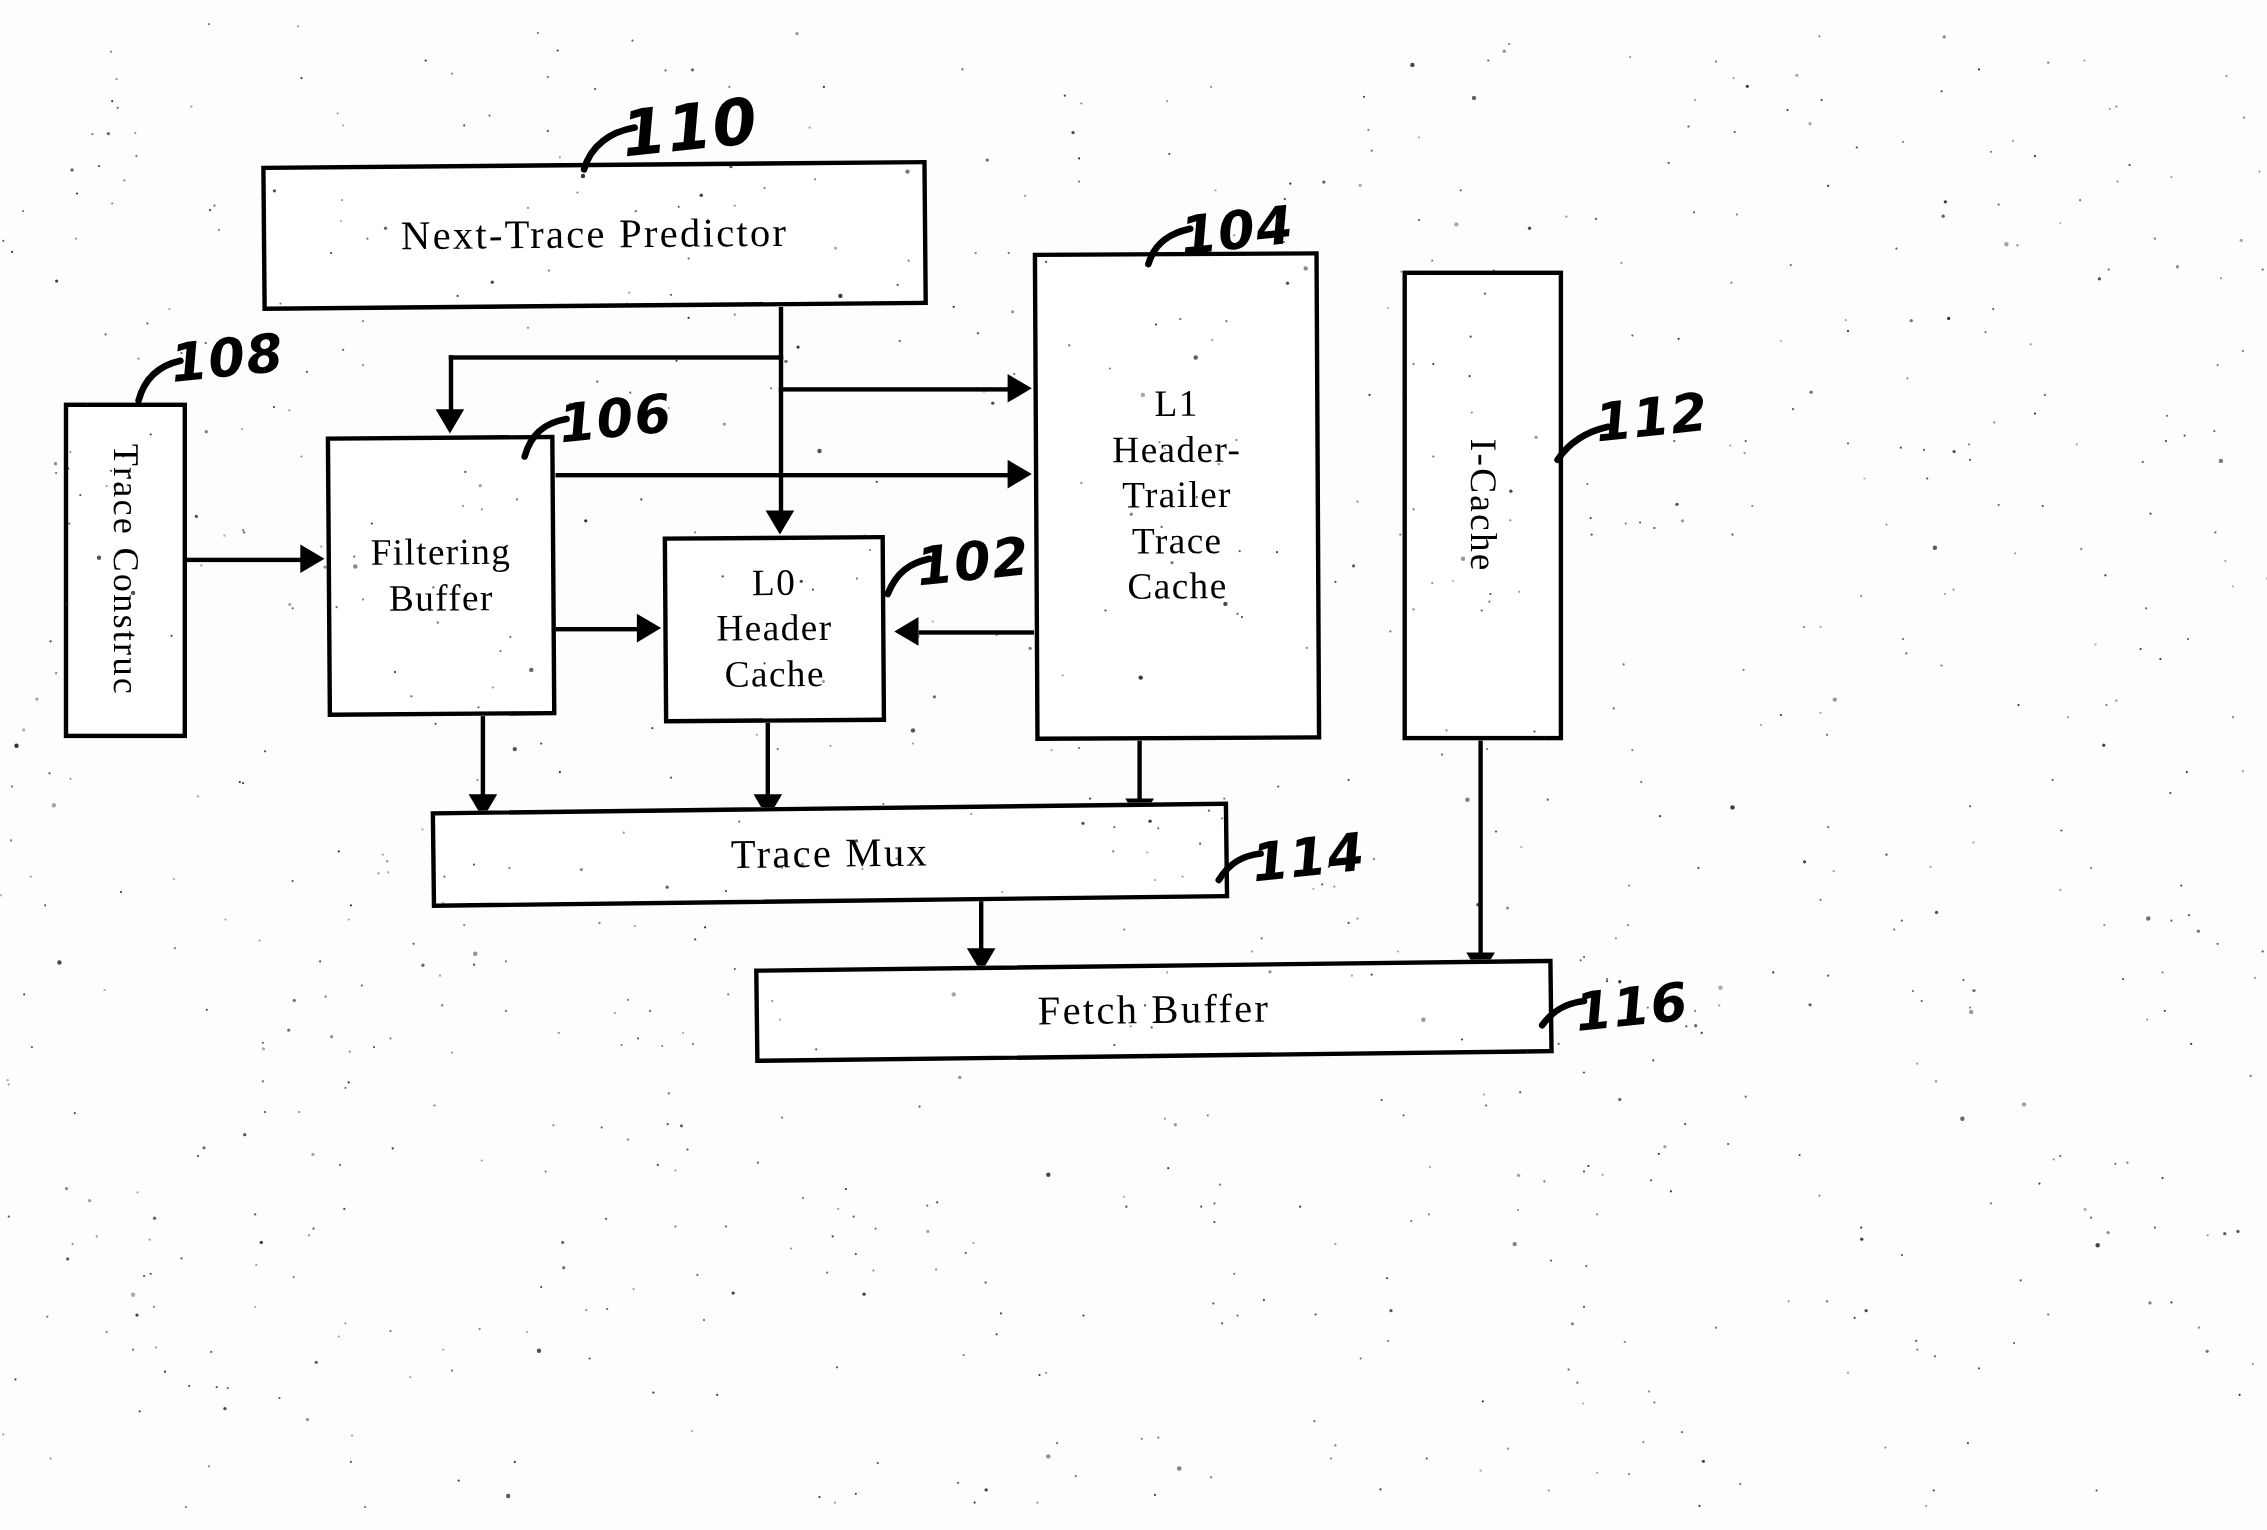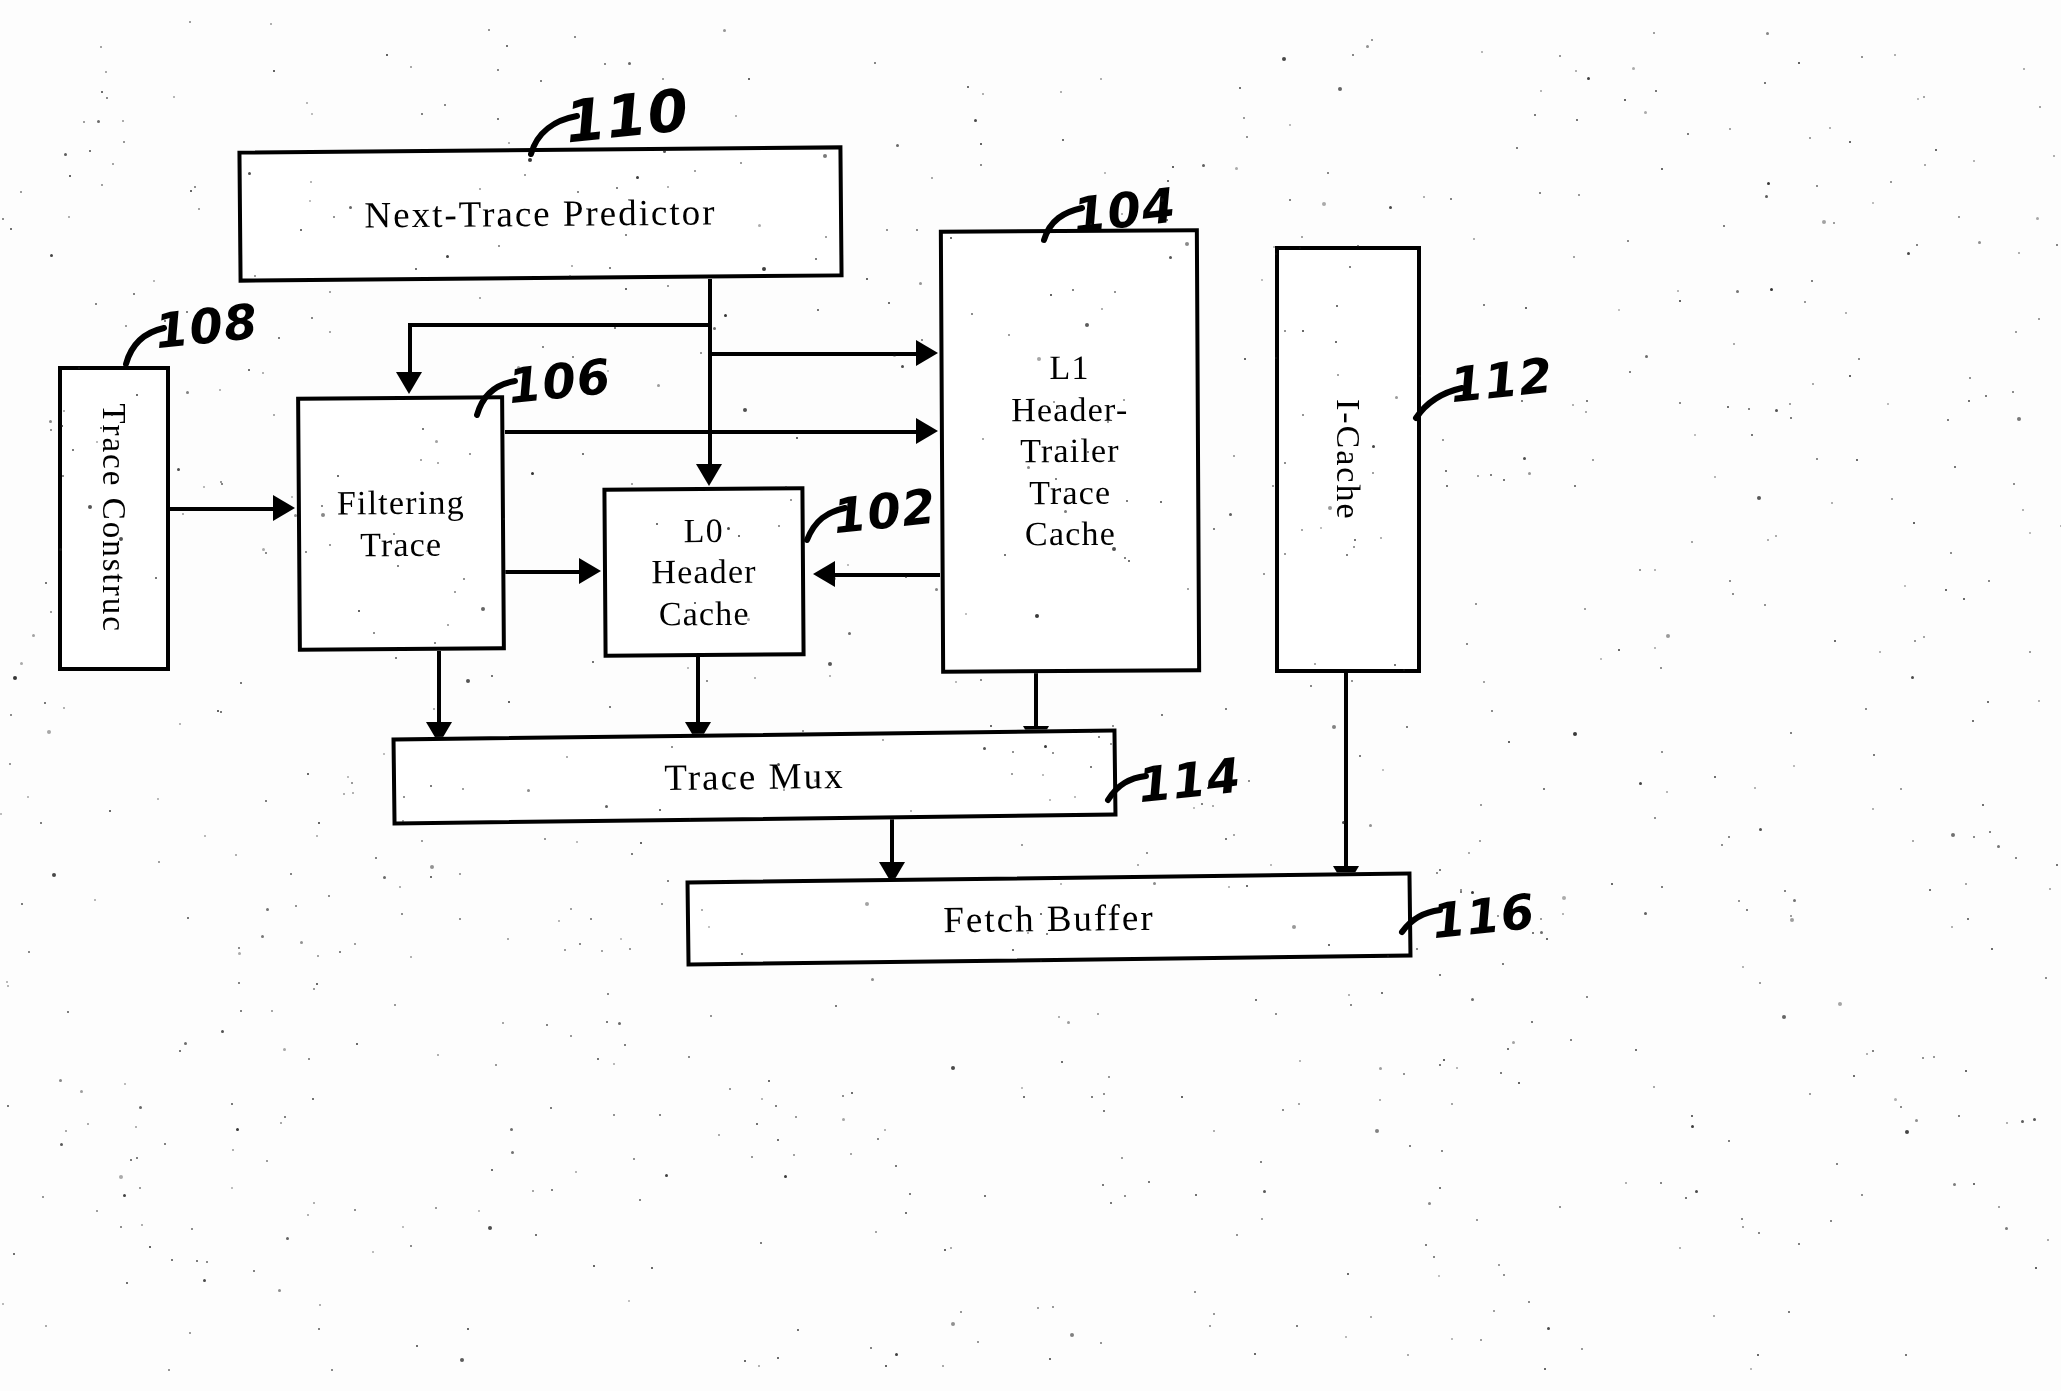--- a/index.html
+++ b/index.html
@@ -117,21 +117,21 @@
   <div class="box" style="left:238px; top:148px; width:605px; height:132px; transform:rotate(-0.5deg);">
     <div class="box-label" style="font-size:37px; letter-spacing:2px;">Next-Trace Predictor</div>
   </div>
 
   <div class="box vertical" style="left:58px; top:366px; width:112px; height:305px;">
     <div class="box-label" style="font-size:33px; letter-spacing:2px;">Trace Construc</div>
   </div>
 
   <div class="box" style="left:297px; top:396px; width:208px; height:255px; transform:rotate(-0.4deg);">
     <div class="box-label" style="font-size:34px;">Filtering
-Trace</div>
+Buffer</div>
   </div>
 
   <div class="box" style="left:603px; top:487px; width:202px; height:170px; transform:rotate(-0.4deg);">
     <div class="box-label" style="font-size:34px;">L0
 Header
 Cache</div>
   </div>
 
   <div class="box" style="left:940px; top:229px; width:260px; height:444px; transform:rotate(-0.3deg);">
     <div class="box-label" style="font-size:34px;">L1

